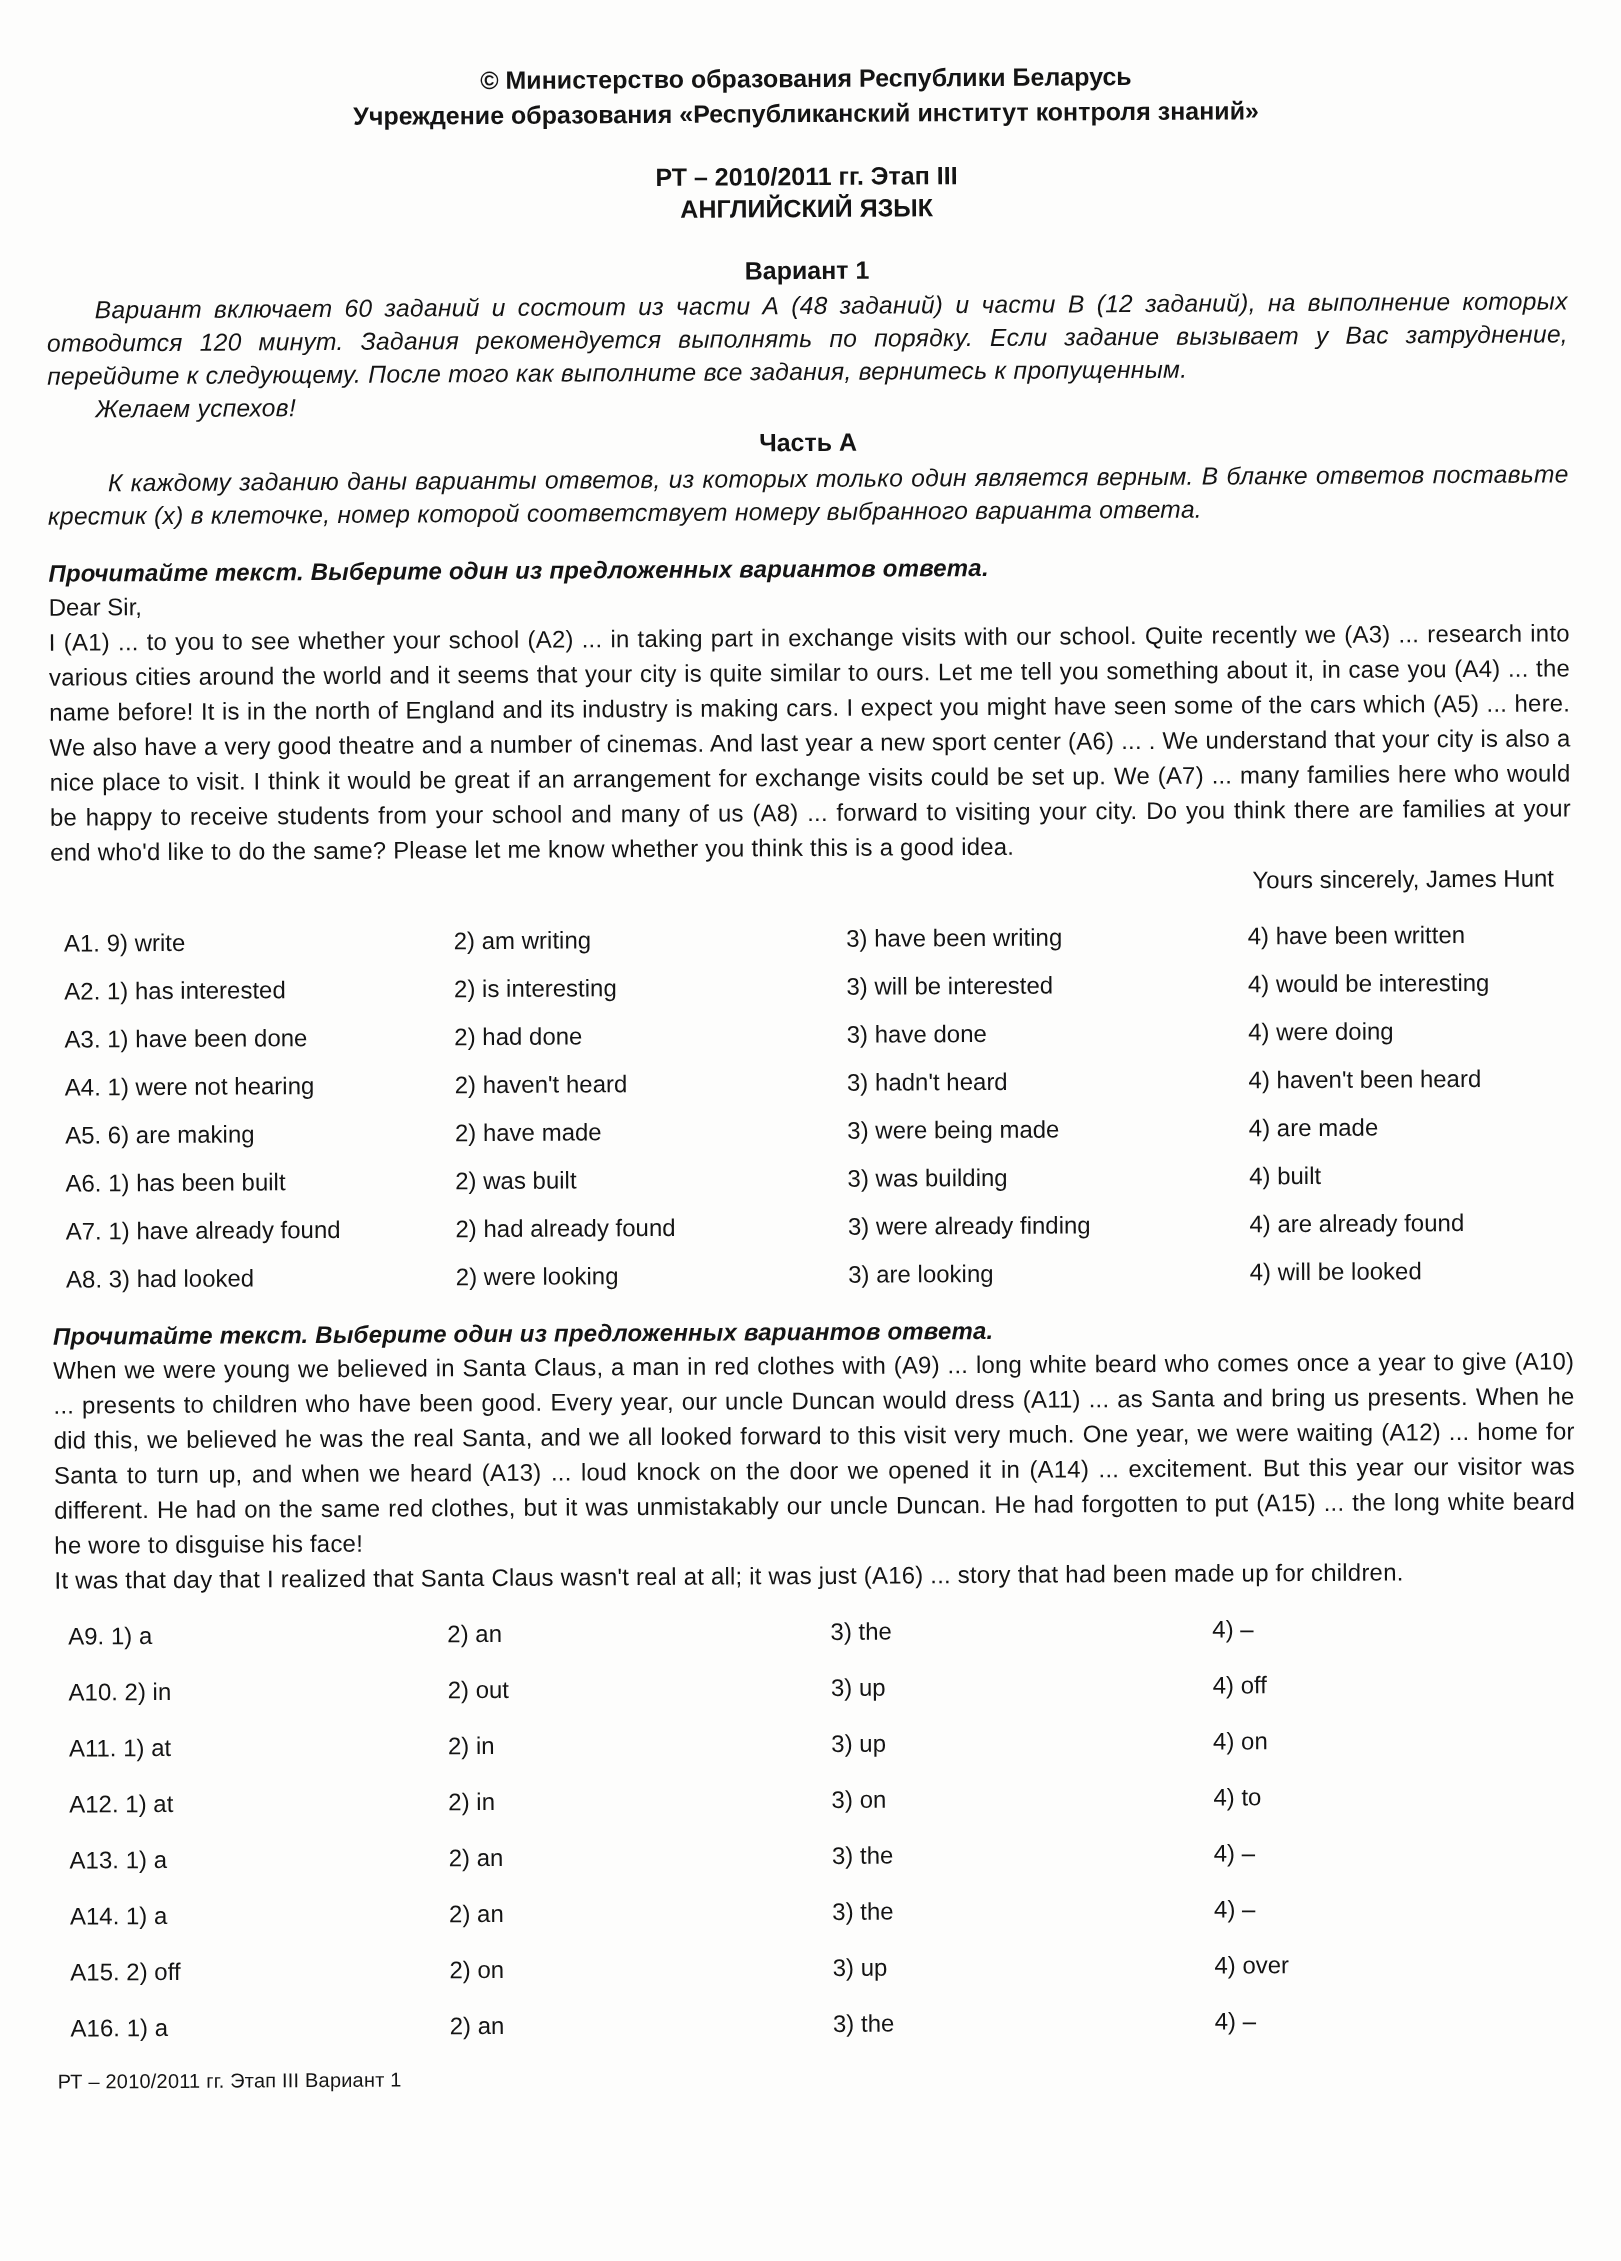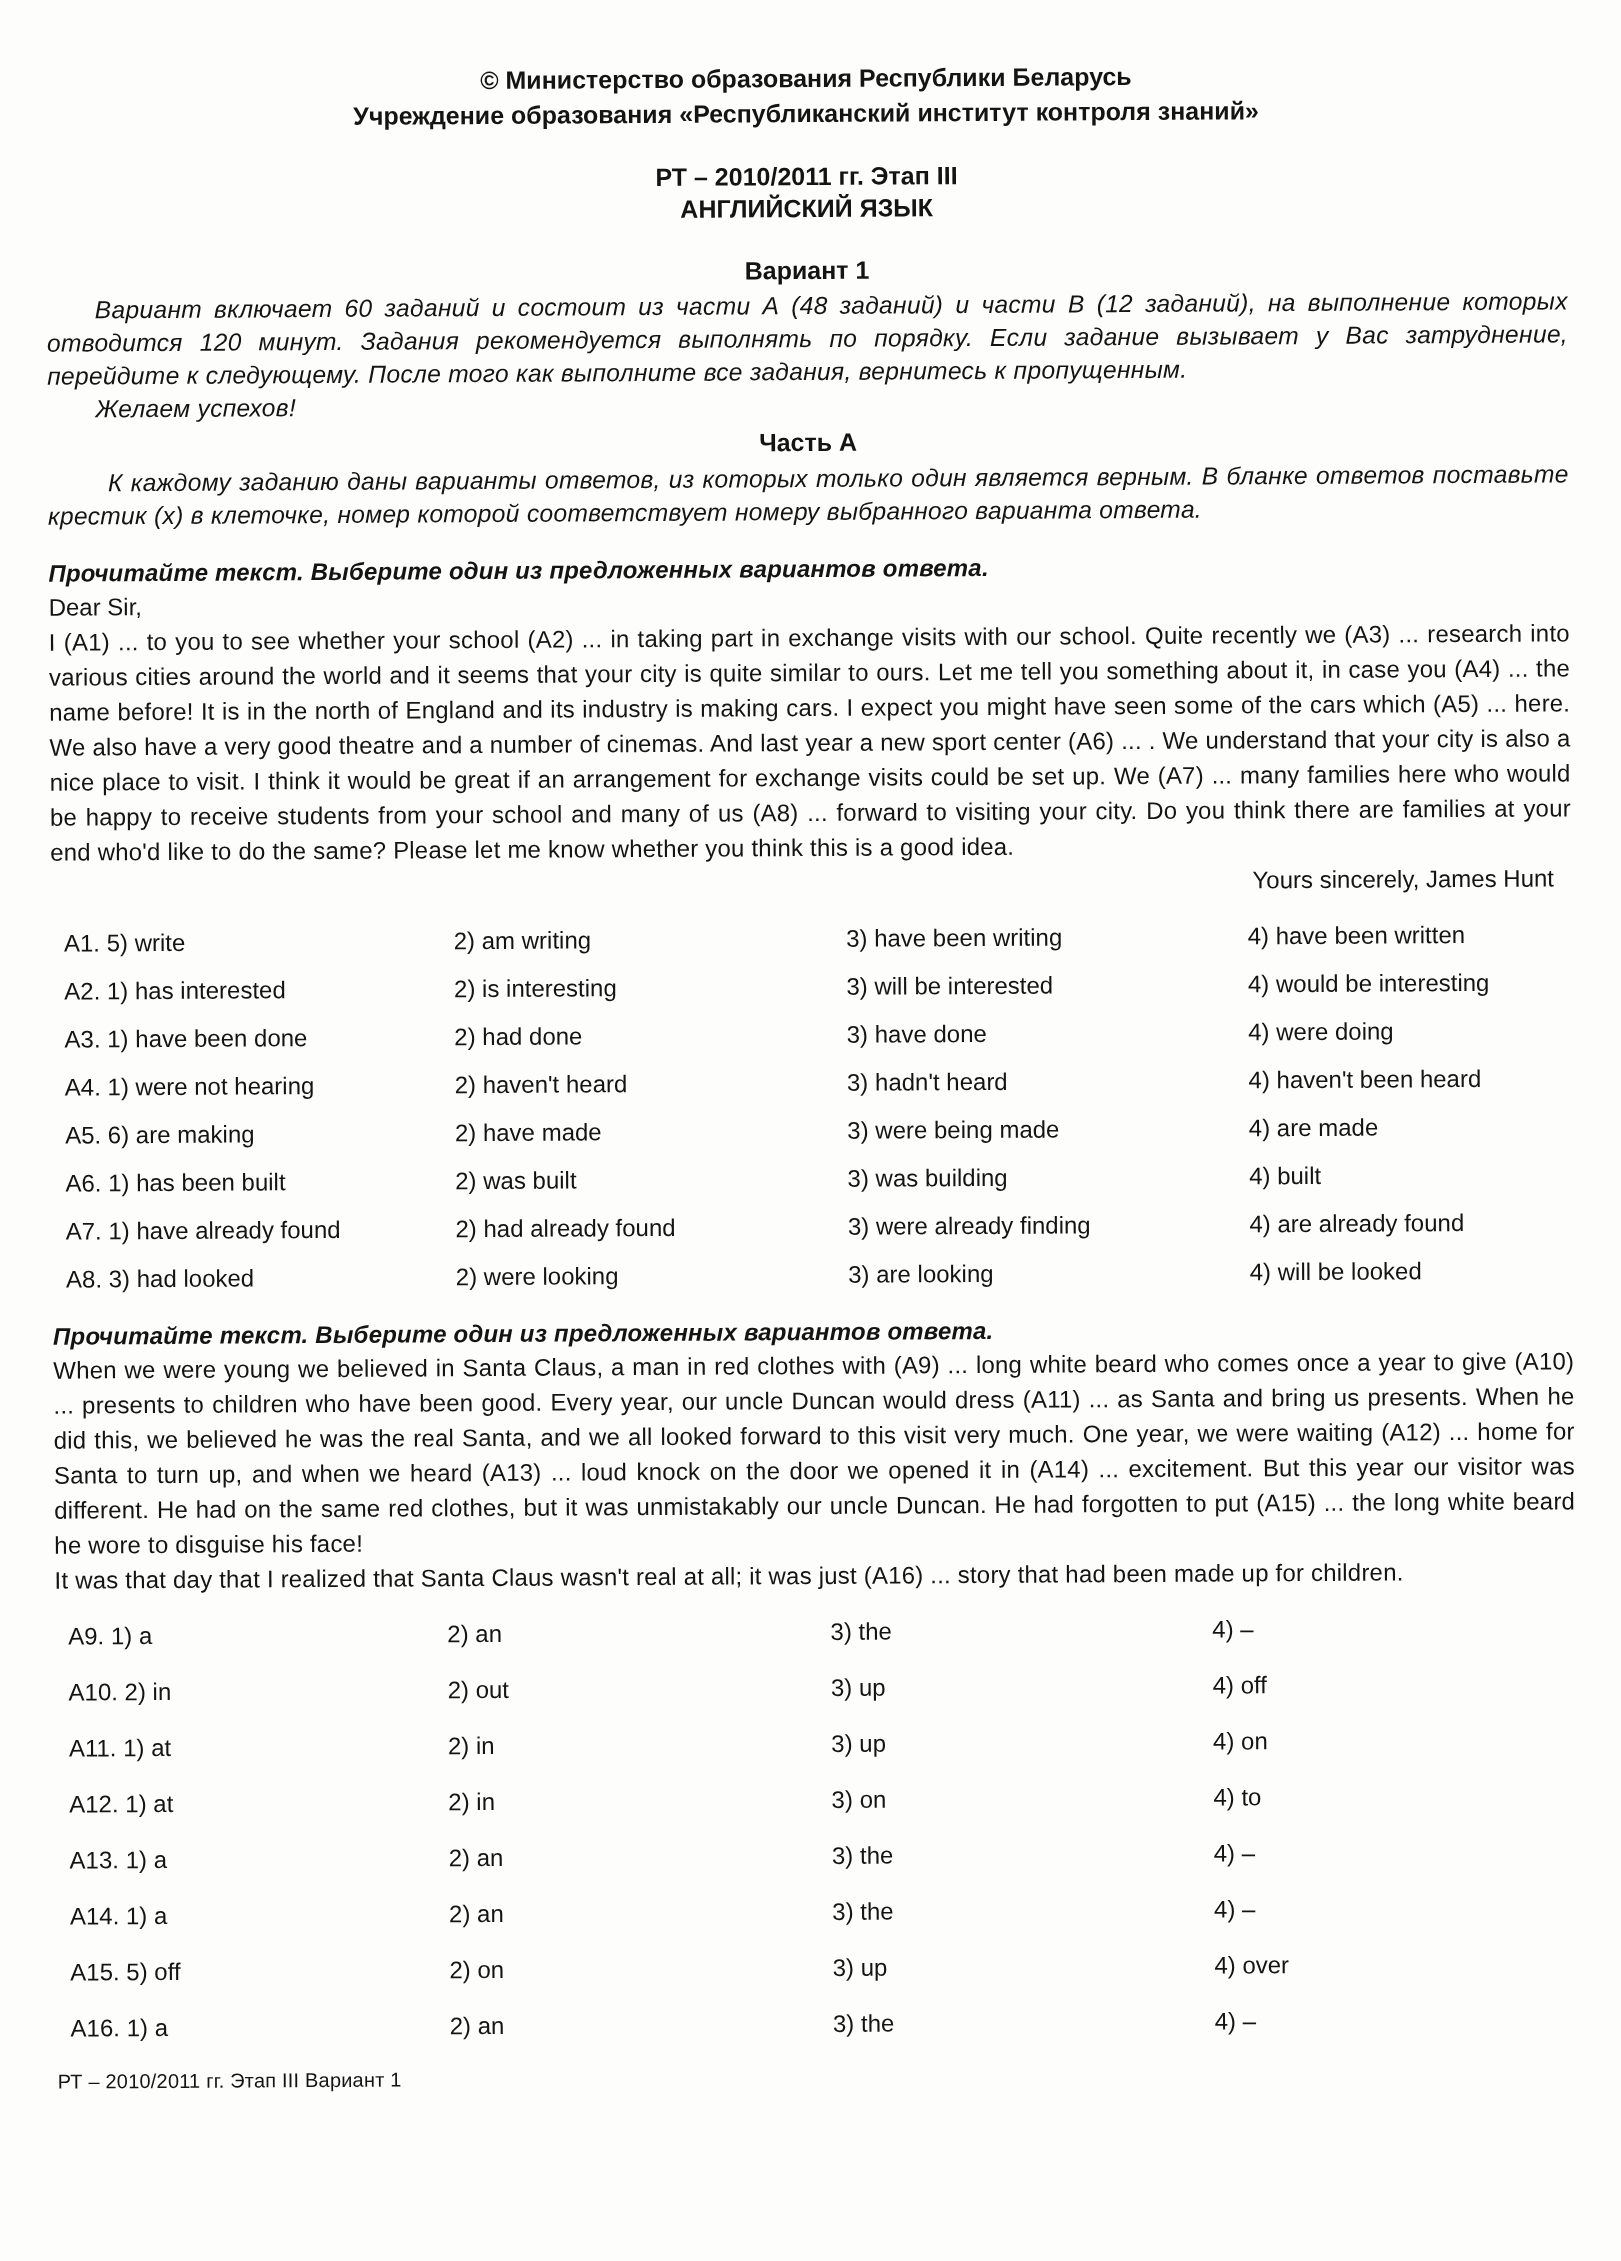--- a/index.html
+++ b/index.html
@@ -73,21 +73,21 @@
     <div class="instr">К каждому заданию даны варианты ответов, из которых только один является верным. В бланке ответов поставьте крестик (x) в клеточке, номер которой соответствует номеру выбранного варианта ответа.</div>
 
     <div class="task-heading">Прочитайте текст. Выберите один из предложенных вариантов ответа.</div>
     <div class="salutation">Dear Sir,</div>
     <div class="body-text"><span>I </span><span class="bseg">(A1)</span><span> ... to you to see whether your school </span><span class="bseg">(A2)</span><span> ... in taking part in exchange visits with our school. Quite recently we </span><span class="bseg">(A3)</span><span> ... research into various cities around the world and it seems that your city is quite similar to ours. Let me tell you something about it, in case you </span><span class="bseg">(A4)</span><span> ... the name before! It is in the north of England and its industry is making cars. I expect you might have seen some of the cars which </span><span class="bseg">(A5)</span><span> ... here. We also have a very good theatre and a number of cinemas. And last year a new sport center </span><span class="bseg">(A6)</span><span> ... . We understand that your city is also a nice place to visit. I think it would be great if an arrangement for exchange visits could be set up. We </span><span class="bseg">(A7)</span><span> ... many families here who would be happy to receive students from your school and many of us </span><span class="bseg">(A8)</span><span> ... forward to visiting your city. Do you think there are families at your end who'd like to do the same? Please let me know whether you think this is a good idea.</span></div>
     <div class="signature">Yours sincerely, James Hunt</div>
 
     <div class="qtable qtable-1">
 
         <div class="qrow">
-          <div class="qcell qcell-1"><span class="qid">A1.</span> <span>5) write</span></div>
+          <div class="qcell qcell-1"><span class="qid">A1.</span> <span>9) write</span></div>
           <div>2) am writing</div>
           <div>3) have been writing</div>
           <div>4) have been written</div>
         </div>
 
         <div class="qrow">
           <div class="qcell qcell-1"><span class="qid">A2.</span> <span>1) has interested</span></div>
           <div>2) is interesting</div>
           <div>3) will be interested</div>
           <div>4) would be interesting</div>
@@ -178,21 +178,21 @@
         </div>
 
         <div class="qrow">
           <div class="qcell qcell-1"><span class="qid">A14.</span> <span>1) a</span></div>
           <div>2) an</div>
           <div>3) the</div>
           <div>4) –</div>
         </div>
 
         <div class="qrow">
-          <div class="qcell qcell-1"><span class="qid">A15.</span> <span>5) off</span></div>
+          <div class="qcell qcell-1"><span class="qid">A15.</span> <span>2) off</span></div>
           <div>2) on</div>
           <div>3) up</div>
           <div>4) over</div>
         </div>
 
         <div class="qrow">
           <div class="qcell qcell-1"><span class="qid">A16.</span> <span>1) a</span></div>
           <div>2) an</div>
           <div>3) the</div>
           <div>4) –</div>

